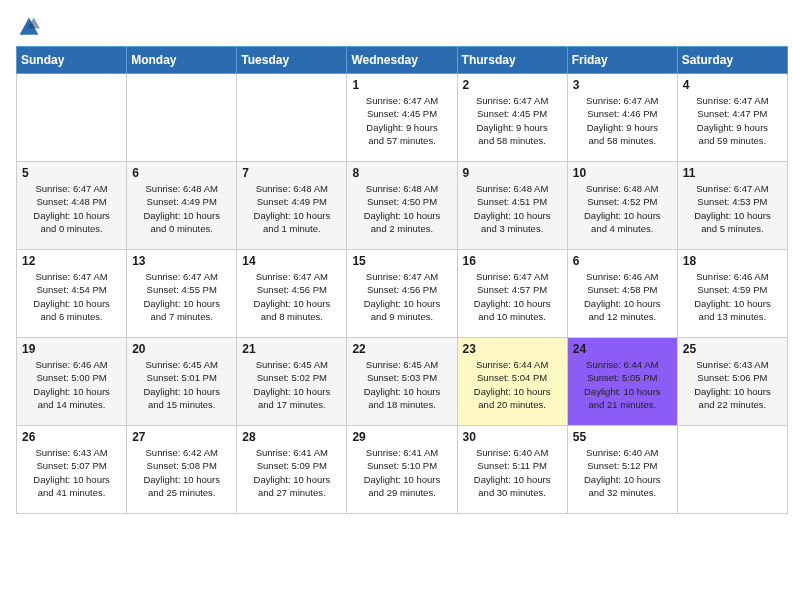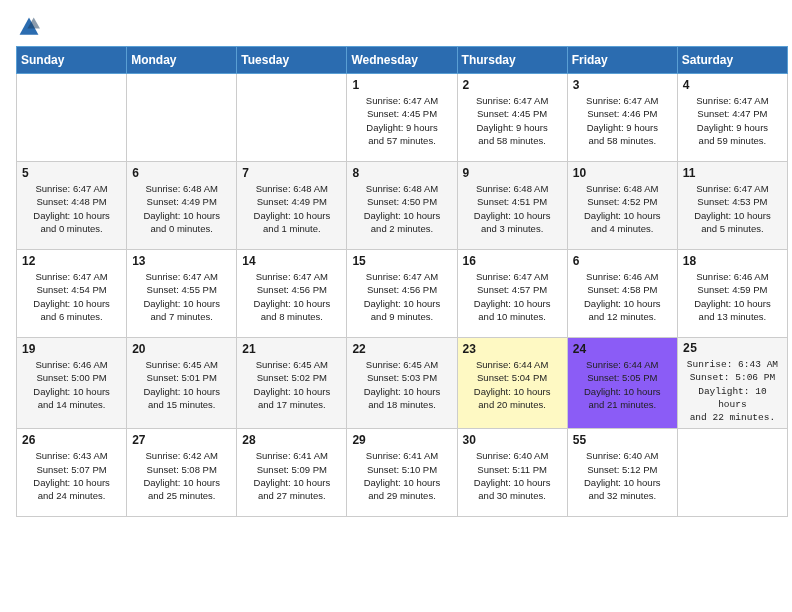--- a/index.html
+++ b/index.html
@@ -228,29 +228,29 @@
             <div class="day-info"><span>Sunrise: 6:45 AM</span><br><span>Sunset: 5:03 PM</span><br><span>Daylight: 10 hours</span><br><span>and 18 minutes.</span></div>
           </td>
           <td style="background: #fef9c3;">
             <span class="day-num">23</span>
             <div class="day-info"><span>Sunrise: 6:44 AM</span><br><span>Sunset: 5:04 PM</span><br><span>Daylight: 10 hours</span><br><span>and 20 minutes.</span></div>
           </td>
           <td style="background: #8b5cf6;">
             <span class="day-num">24</span>
             <div class="day-info"><span>Sunrise: 6:44 AM</span><br><span>Sunset: 5:05 PM</span><br><span>Daylight: 10 hours</span><br><span>and 21 minutes.</span></div>
           </td>
-          <td style="background: rgb(245, 245, 245); font-family: Liberation Mono, monospace;">
+          <td style="background: rgb(245, 245, 245);">
             <span class="day-num">25</span>
             <div class="day-info"><span>Sunrise: 6:43 AM</span><br><span>Sunset: 5:06 PM</span><br><span>Daylight: 10 hours</span><br><span>and 22 minutes.</span></div>
           </td>
         </tr>
         <tr>
           <td>
             <span class="day-num">26</span>
-            <div class="day-info"><span>Sunrise: 6:43 AM</span><br><span>Sunset: 5:07 PM</span><br><span>Daylight: 10 hours</span><br><span>and 24 minutes.</span></div>
+            <div class="day-info"><span>Sunrise: 6:43 AM</span><br><span>Sunset: 5:07 PM</span><br><span>Daylight: 10 hours</span><br><span>and 41 minutes.</span></div>
           </td>
           <td>
             <span class="day-num">27</span>
             <div class="day-info"><span>Sunrise: 6:42 AM</span><br><span>Sunset: 5:08 PM</span><br><span>Daylight: 10 hours</span><br><span>and 25 minutes.</span></div>
           </td>
           <td>
             <span class="day-num">28</span>
             <div class="day-info"><span>Sunrise: 6:41 AM</span><br><span>Sunset: 5:09 PM</span><br><span>Daylight: 10 hours</span><br><span>and 27 minutes.</span></div>
           </td>
           <td>

